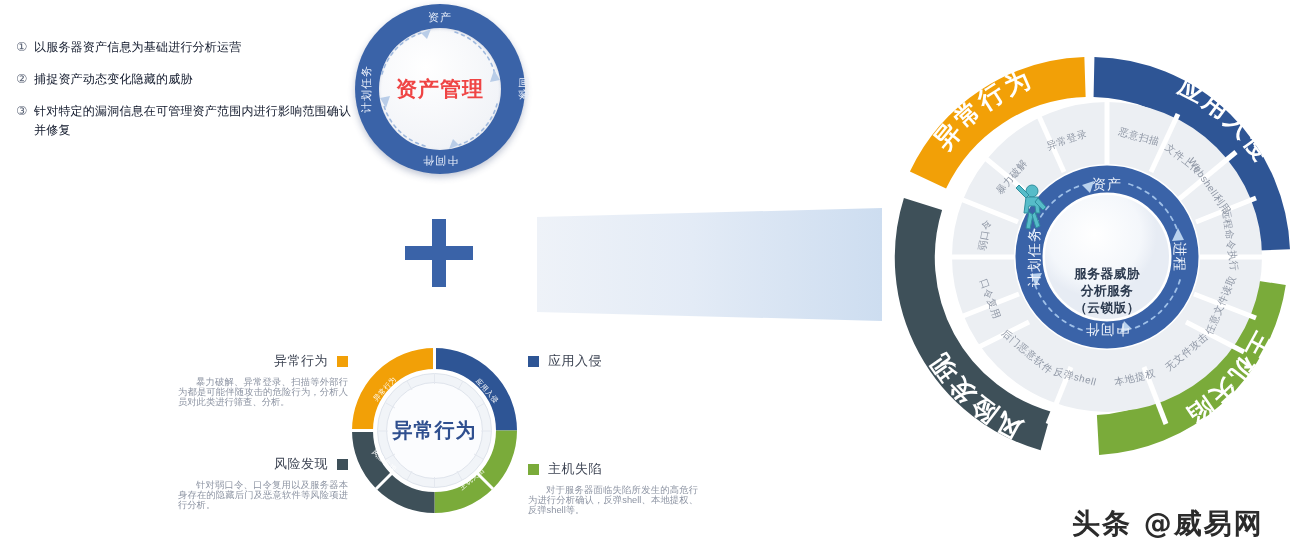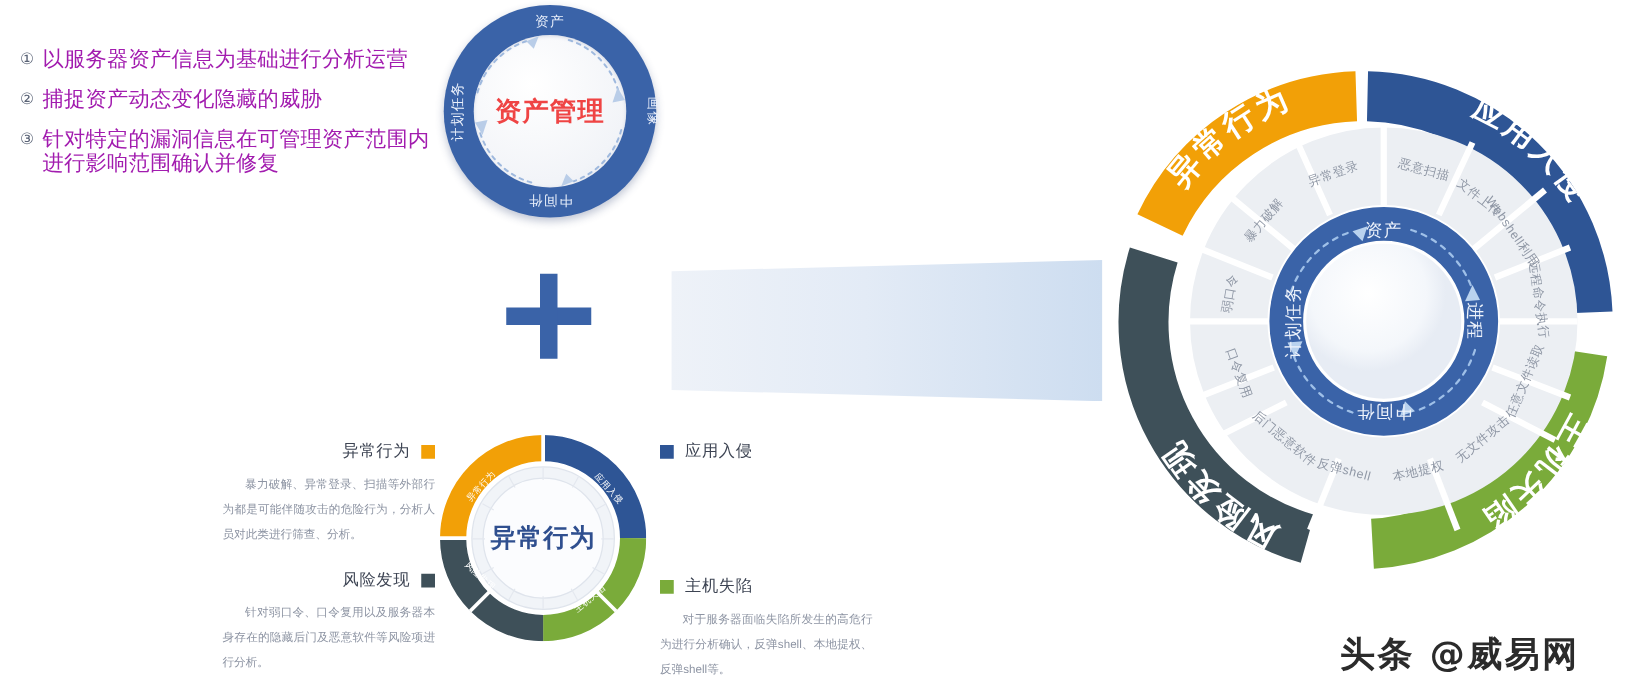--- a/index.html
+++ b/index.html
@@ -12,21 +12,21 @@
   .stage{position:absolute;left:0;top:0;width:1310px;height:559px;}
 
   
   .bullets{position:absolute;left:8px;top:38px;width:350px;}
   .bullet-row{display:flex;align-items:flex-start;margin-bottom:13px;}
   .bullet-num{
     width:26px;flex:0 0 26px;color:#5a6376;font-size:12.5px;line-height:18px;
     text-align:left;padding-left:8px;box-sizing:border-box;
   }
   .bullet-text{
-    color:#a21caf;font-size:17px;line-height:19px;letter-spacing:.2px;
+    color:#0f172a;font-size:12px;line-height:19px;letter-spacing:.2px;
     flex:1;
   }
 
   
   .ring{position:absolute;border-radius:50%;}
 
   
   #assetRing{left:355px;top:4px;width:170px;height:170px;}
   #assetRing .outer{
     position:absolute;inset:0;border-radius:50%;
@@ -69,21 +69,21 @@
     display:flex;align-items:center;justify-content:center;
     color:#2f4f8f;font-size:20px;font-weight:bold;letter-spacing:1px;
   }
   .mini-word{position:absolute;font-size:7px;color:#fff;white-space:nowrap;letter-spacing:.5px;}
 
   
   .legend{position:absolute;width:170px;}
   .legend .head{display:flex;align-items:center;gap:9px;margin-bottom:7px;}
   .legend .sw{width:11px;height:11px;flex:0 0 11px;}
   .legend .title{font-size:13px;color:#3d4453;letter-spacing:.5px;}
-  .legend .body{font-size:9.3px;line-height:20px;color:#8d94a3;text-indent:18px;text-align:justify;}
+  .legend .body{font-size:9.3px;line-height:10px;color:#8d94a3;text-indent:18px;text-align:justify;}
   .legend.right-align .head{justify-content:flex-end;}
   .legend.right-align .head .title{order:1}
   .legend.right-align .head .sw{order:2}
 
   #lgAbnormal{left:178px;top:352px;}
   #lgRisk{left:178px;top:455px;}
   #lgApp{left:528px;top:352px;}
   #lgHost{left:528px;top:460px;}
 
   
@@ -311,17 +311,32 @@
         <div style="position: absolute; left: 363.793px; top: 217.743px; transform: translate(-50%, -50%) rotate(82deg); font-size: 10px; color: rgb(143, 151, 165); white-space: nowrap; letter-spacing: 0.5px; line-height: 12px; text-align: center;">远程命令执行</div>
         <div style="position: absolute; left: 342.575px; top: 163.877px; transform: translate(-50%, -50%) rotate(55deg); font-size: 10px; color: rgb(143, 151, 165); white-space: nowrap; letter-spacing: 0.5px; line-height: 12px; text-align: center;">Webshell利用</div>
         <div style="position: absolute; left: 317.342px; top: 137.287px; transform: translate(-50%, -50%) rotate(38deg); font-size: 10px; color: rgb(143, 151, 165); white-space: nowrap; letter-spacing: 0.5px; line-height: 12px; text-align: center;">文件上传</div>
       </div>
 
     <div style="position:absolute;left:241px;top:163px;transform:translate(-50%,-50%);color:#eef3fb;font-size:14px;letter-spacing:1px;">资产</div>
     <div style="position:absolute;left:313px;top:235px;transform:translate(-50%,-50%) rotate(90deg);color:#eef3fb;font-size:14px;letter-spacing:1px;">进程</div>
     <div style="position:absolute;left:241px;top:307px;transform:translate(-50%,-50%) rotate(180deg);color:#eef3fb;font-size:14px;letter-spacing:1px;">中间件</div>
     <div style="position:absolute;left:169px;top:235px;transform:translate(-50%,-50%) rotate(-90deg);color:#eef3fb;font-size:14px;letter-spacing:1px;white-space:nowrap;">计划任务</div>
 
+    <div class="big-center">
+      <svg class="figure-icon" width="40" height="52" viewBox="0 0 40 52">
+        <g fill="#56bcc9" stroke="#2f8f9e" stroke-width="1">
+          <circle cx="20" cy="9" r="6"></circle>
+          <path d="M14 15 L26 15 L28 31 L24 31 L23 24 L17 24 L16 31 L12 31 Z"></path>
+          <path d="M14 16 L4 6 L7 3 L17 13 Z"></path>
+          <path d="M26 16 L34 25 L31 28 L23 20 Z"></path>
+          <path d="M17 30 L14 46 L18 47 L21 33 Z"></path>
+          <path d="M23 30 L28 44 L24 46 L20 33 Z"></path>
+        </g>
+      </svg>
+      <div class="ct-line">服务器威胁</div>
+      <div class="ct-line">分析服务</div>
+      <div class="ct-line">（云锁版）</div>
+    </div>
   </div>
 
   <div id="watermark">头条 @威易网</div>
 
 </div>
 
 </body></html>

